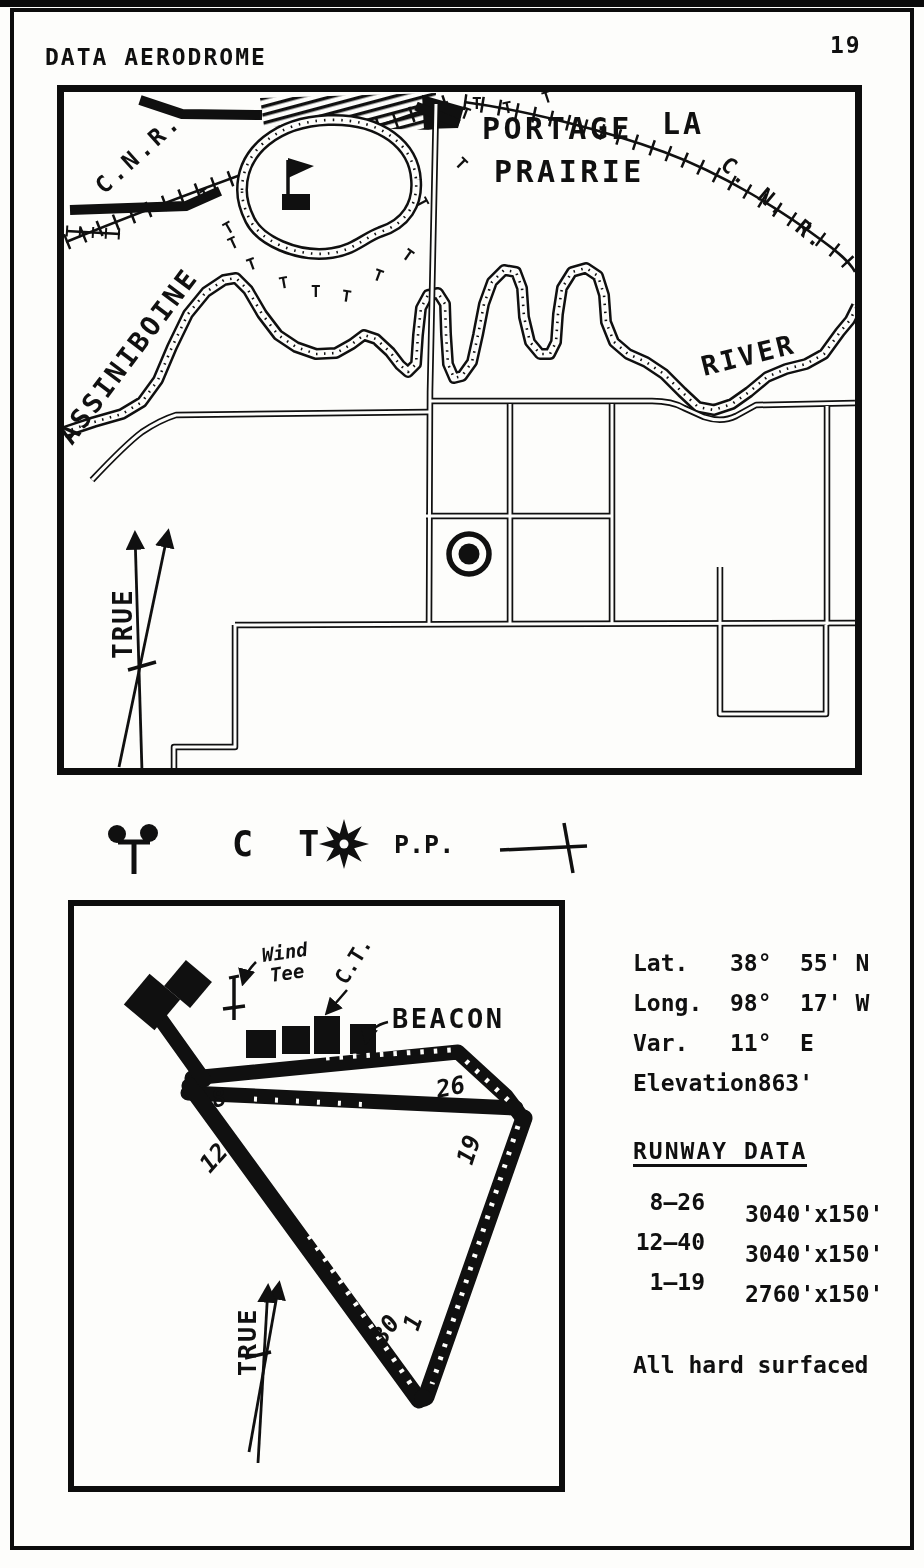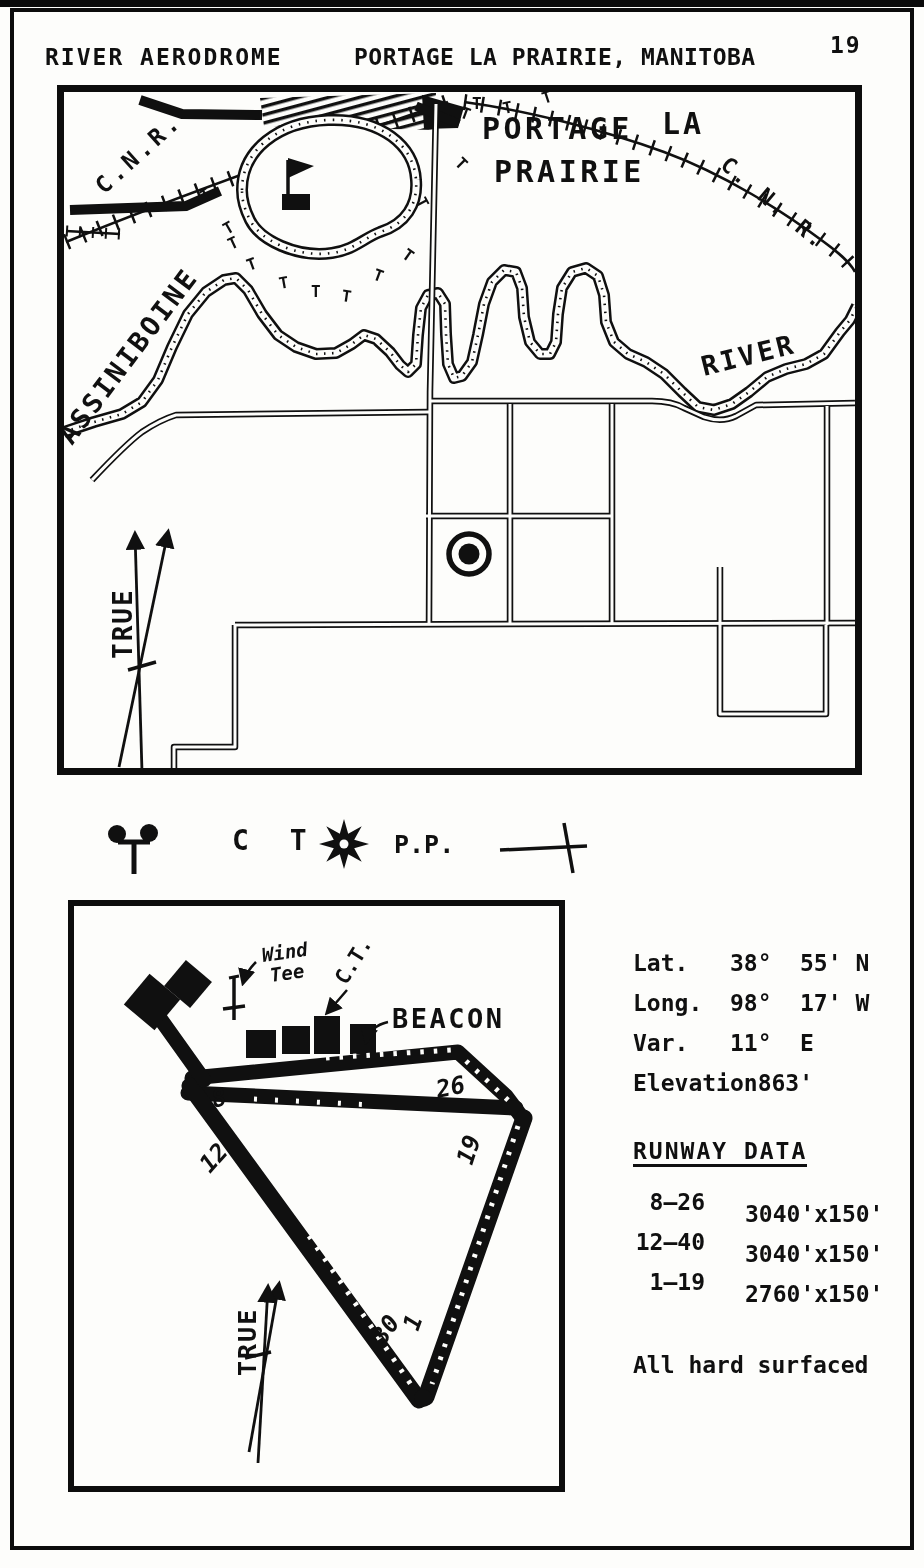--- a/index.html
+++ b/index.html
@@ -26,22 +26,21 @@
   .note{margin-top:43px;white-space:pre;}
 </style>
 </head>
 <body>
 
 <div class="canvas">
 
   <div class="abs scan-strip"></div>
   <div class="abs page-frame"></div>
 
-  <div class="abs hdr" style="left:45px;top:44px;">RIVER AERODROME</div>
-  <div class="abs hdr" style="left:354px;top:44px;letter-spacing:0.5px;">PORTAGE LA PRAIRIE, MANITOBA</div>
+  <div class="abs hdr" style="left:45px;top:44px;">DATA AERODROME</div>
   <div class="abs hdr" style="left:830px;top:32px;">19</div>
 
   <div class="abs map-box" style="left:57px;top:85px;width:791px;height:676px;">
     <svg width="791" height="676" viewBox="0 0 791 676">
       <defs>
         <marker id="ah1" viewBox="0 0 10 10" refX="8" refY="5" markerWidth="7" markerHeight="7" orient="auto-start-reverse">
             <path d="M0,0 L10,5 L0,10 z" fill="#101010"></path>
           </marker>
         <pattern id="hatch" patternUnits="userSpaceOnUse" width="8" height="8" patternTransform="rotate(75)">
           <rect width="3.4" height="8" fill="#101010"></rect>
@@ -169,21 +168,21 @@
     </svg>
   </div>
 
   <div class="abs" style="left:0;top:810px;width:924px;height:70px;">
     <svg class="abs" style="left:103px;top:6px;" width="62" height="60" viewBox="-31 -26 62 60">
       <line x1="-16" y1="0" x2="16" y2="0" stroke="#101010" stroke-width="5"></line>
       <line x1="0" y1="0" x2="0" y2="32" stroke="#101010" stroke-width="5"></line>
       <circle cx="-17" cy="-8" r="9" fill="#101010"></circle>
       <circle cx="15" cy="-9" r="9" fill="#101010"></circle>
     </svg>
-    <span class="abs legend-text" style="left:232px;top:14px;font-size:28px;letter-spacing:12px;">C T</span>
+    <span class="abs legend-text" style="left:232px;top:14px;font-size:35px;letter-spacing:12px;">C T</span>
     <svg class="abs" style="left:316px;top:6px;" width="56" height="56" viewBox="-28 -28 56 56">
       <polygon points="0,-25 4.2,-10.2 17.7,-17.7 10.2,-4.2 25,0 10.2,4.2 17.7,17.7 4.2,10.2 0,25 -4.2,10.2 -17.7,17.7 -10.2,4.2 -25,0 -10.2,-4.2 -17.7,-17.7 -4.2,-10.2" fill="#101010"></polygon>
       <circle cx="0" cy="0" r="4.5" fill="#fdfdfb"></circle>
     </svg>
     <span class="abs legend-text" style="left:394px;top:20px;font-size:25px;">P.P.</span>
     <svg class="abs" style="left:497px;top:10px;" width="94" height="56" viewBox="0 0 94 56">
       <line x1="3" y1="30" x2="90" y2="26" stroke="#101010" stroke-width="3.5"></line>
       <line x1="67" y1="3" x2="76" y2="53" stroke="#101010" stroke-width="3.5"></line>
     </svg>
   </div>

